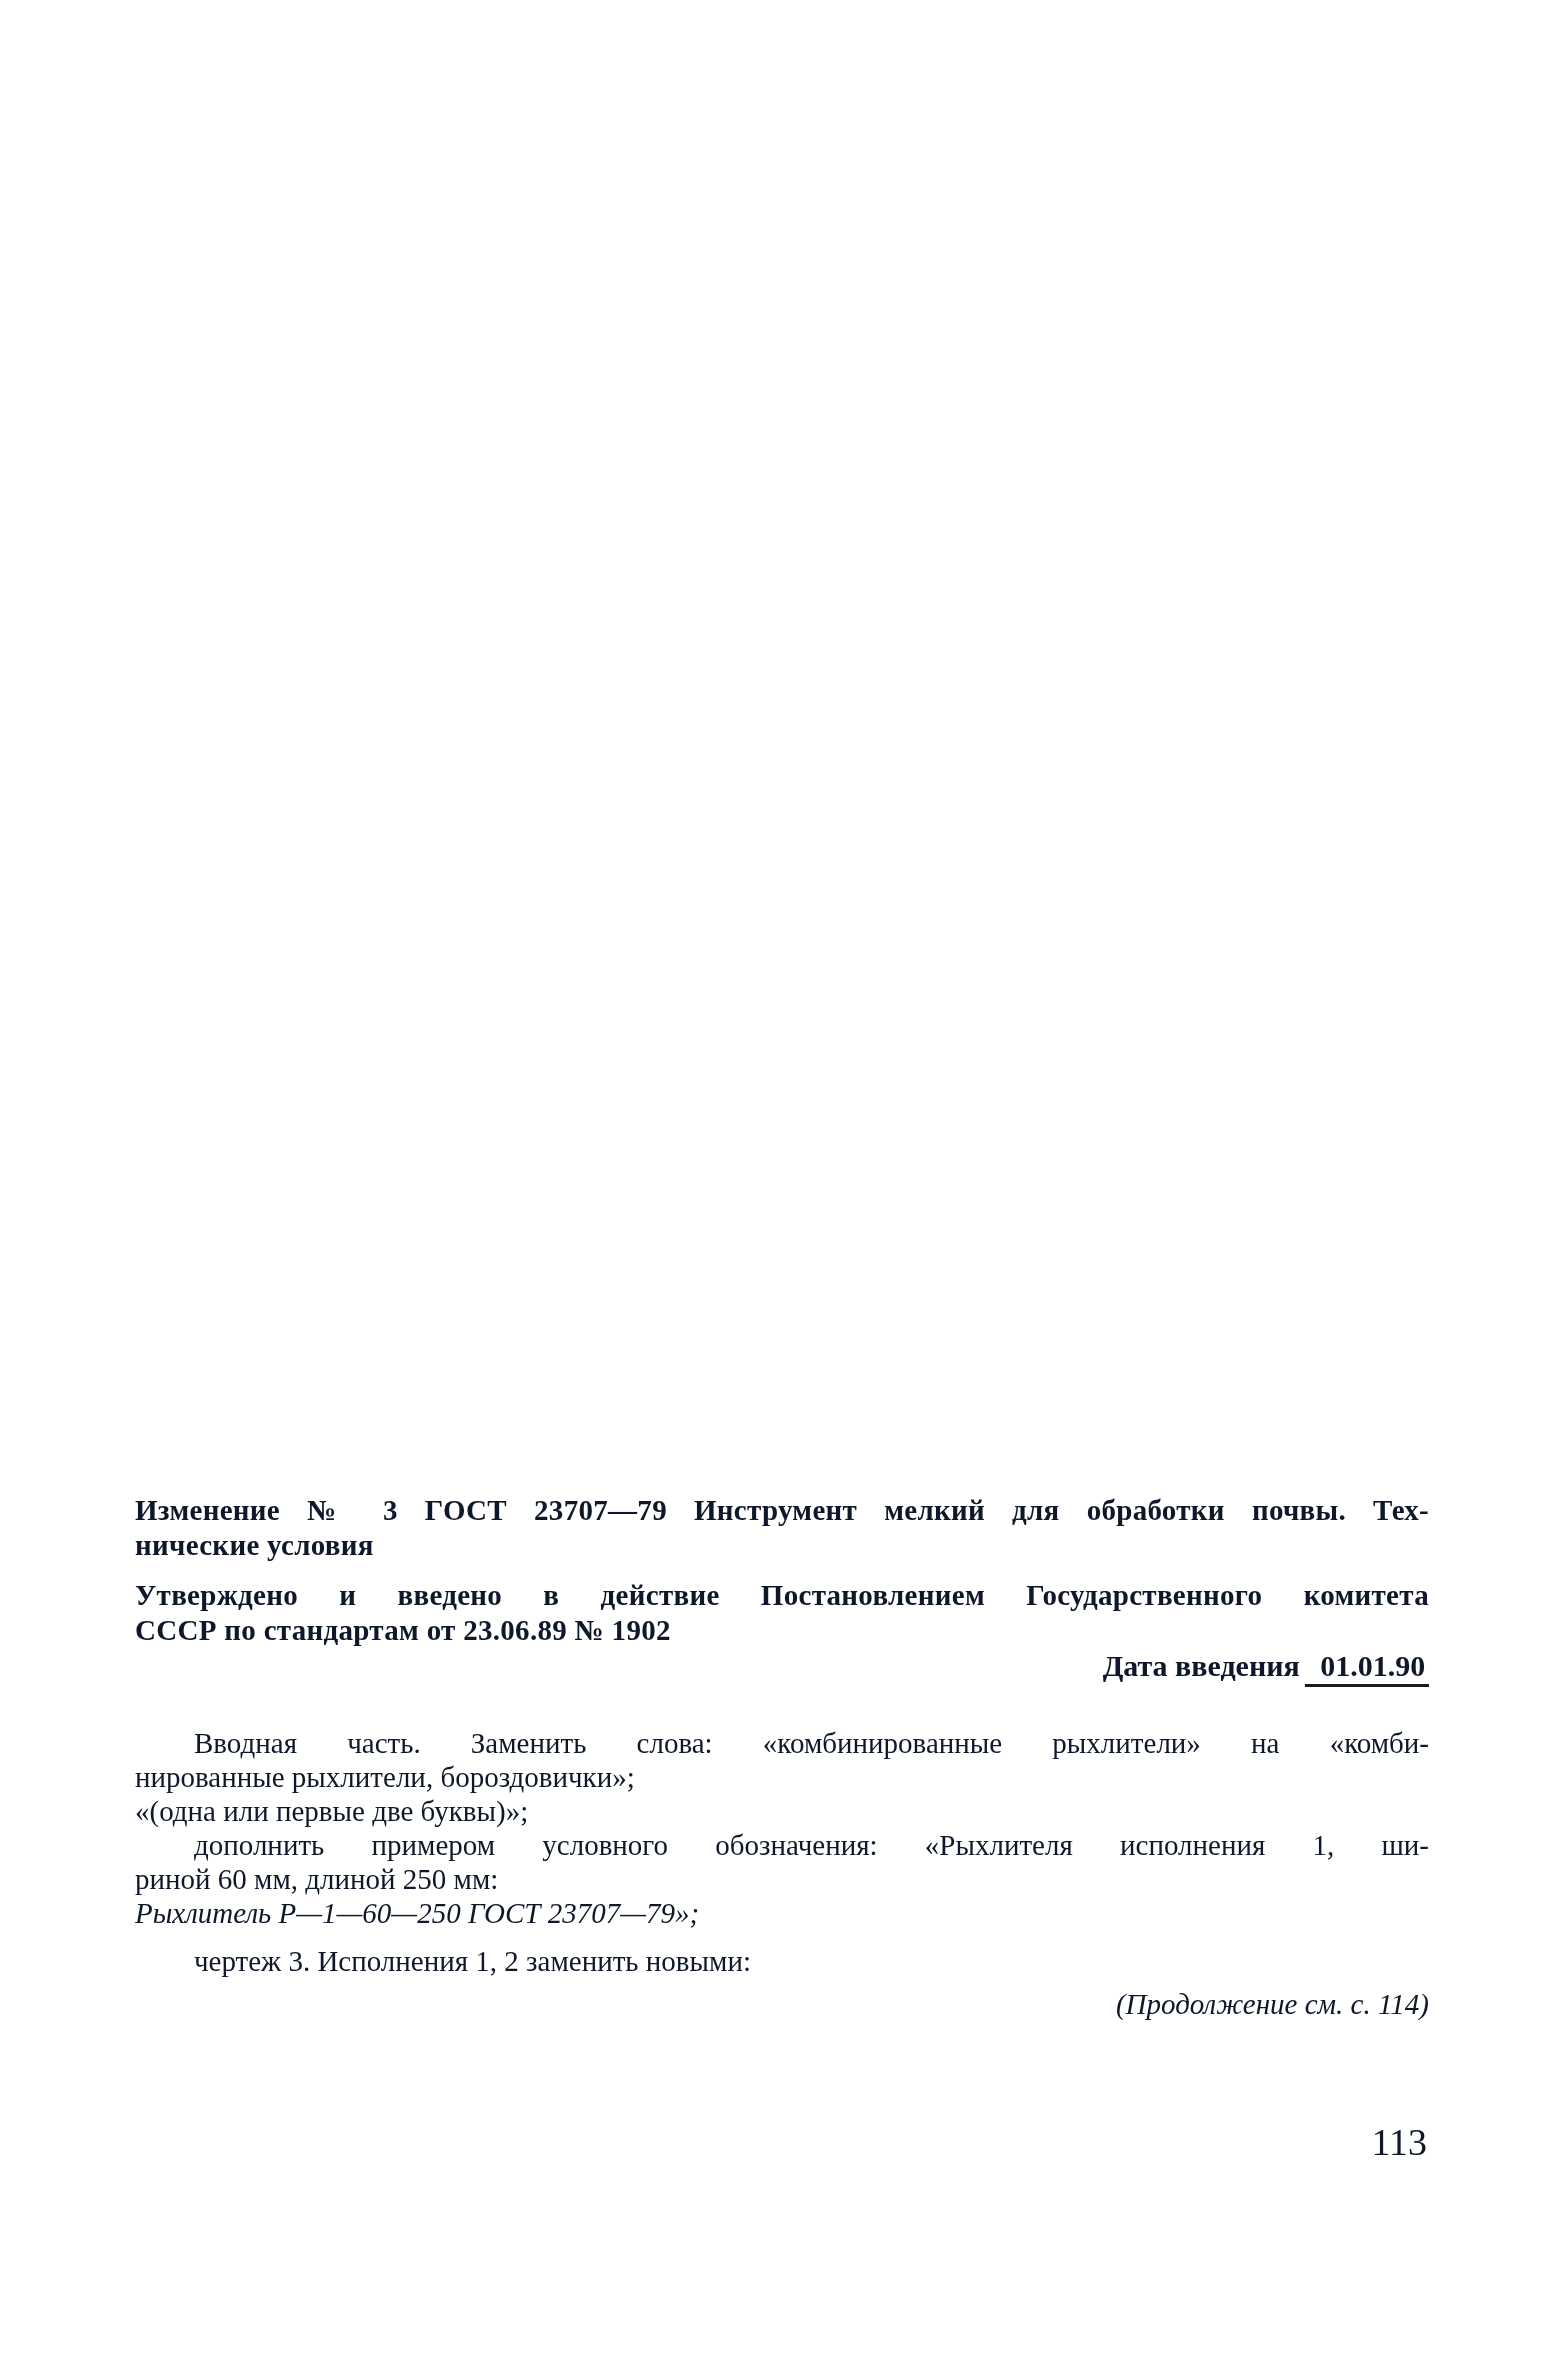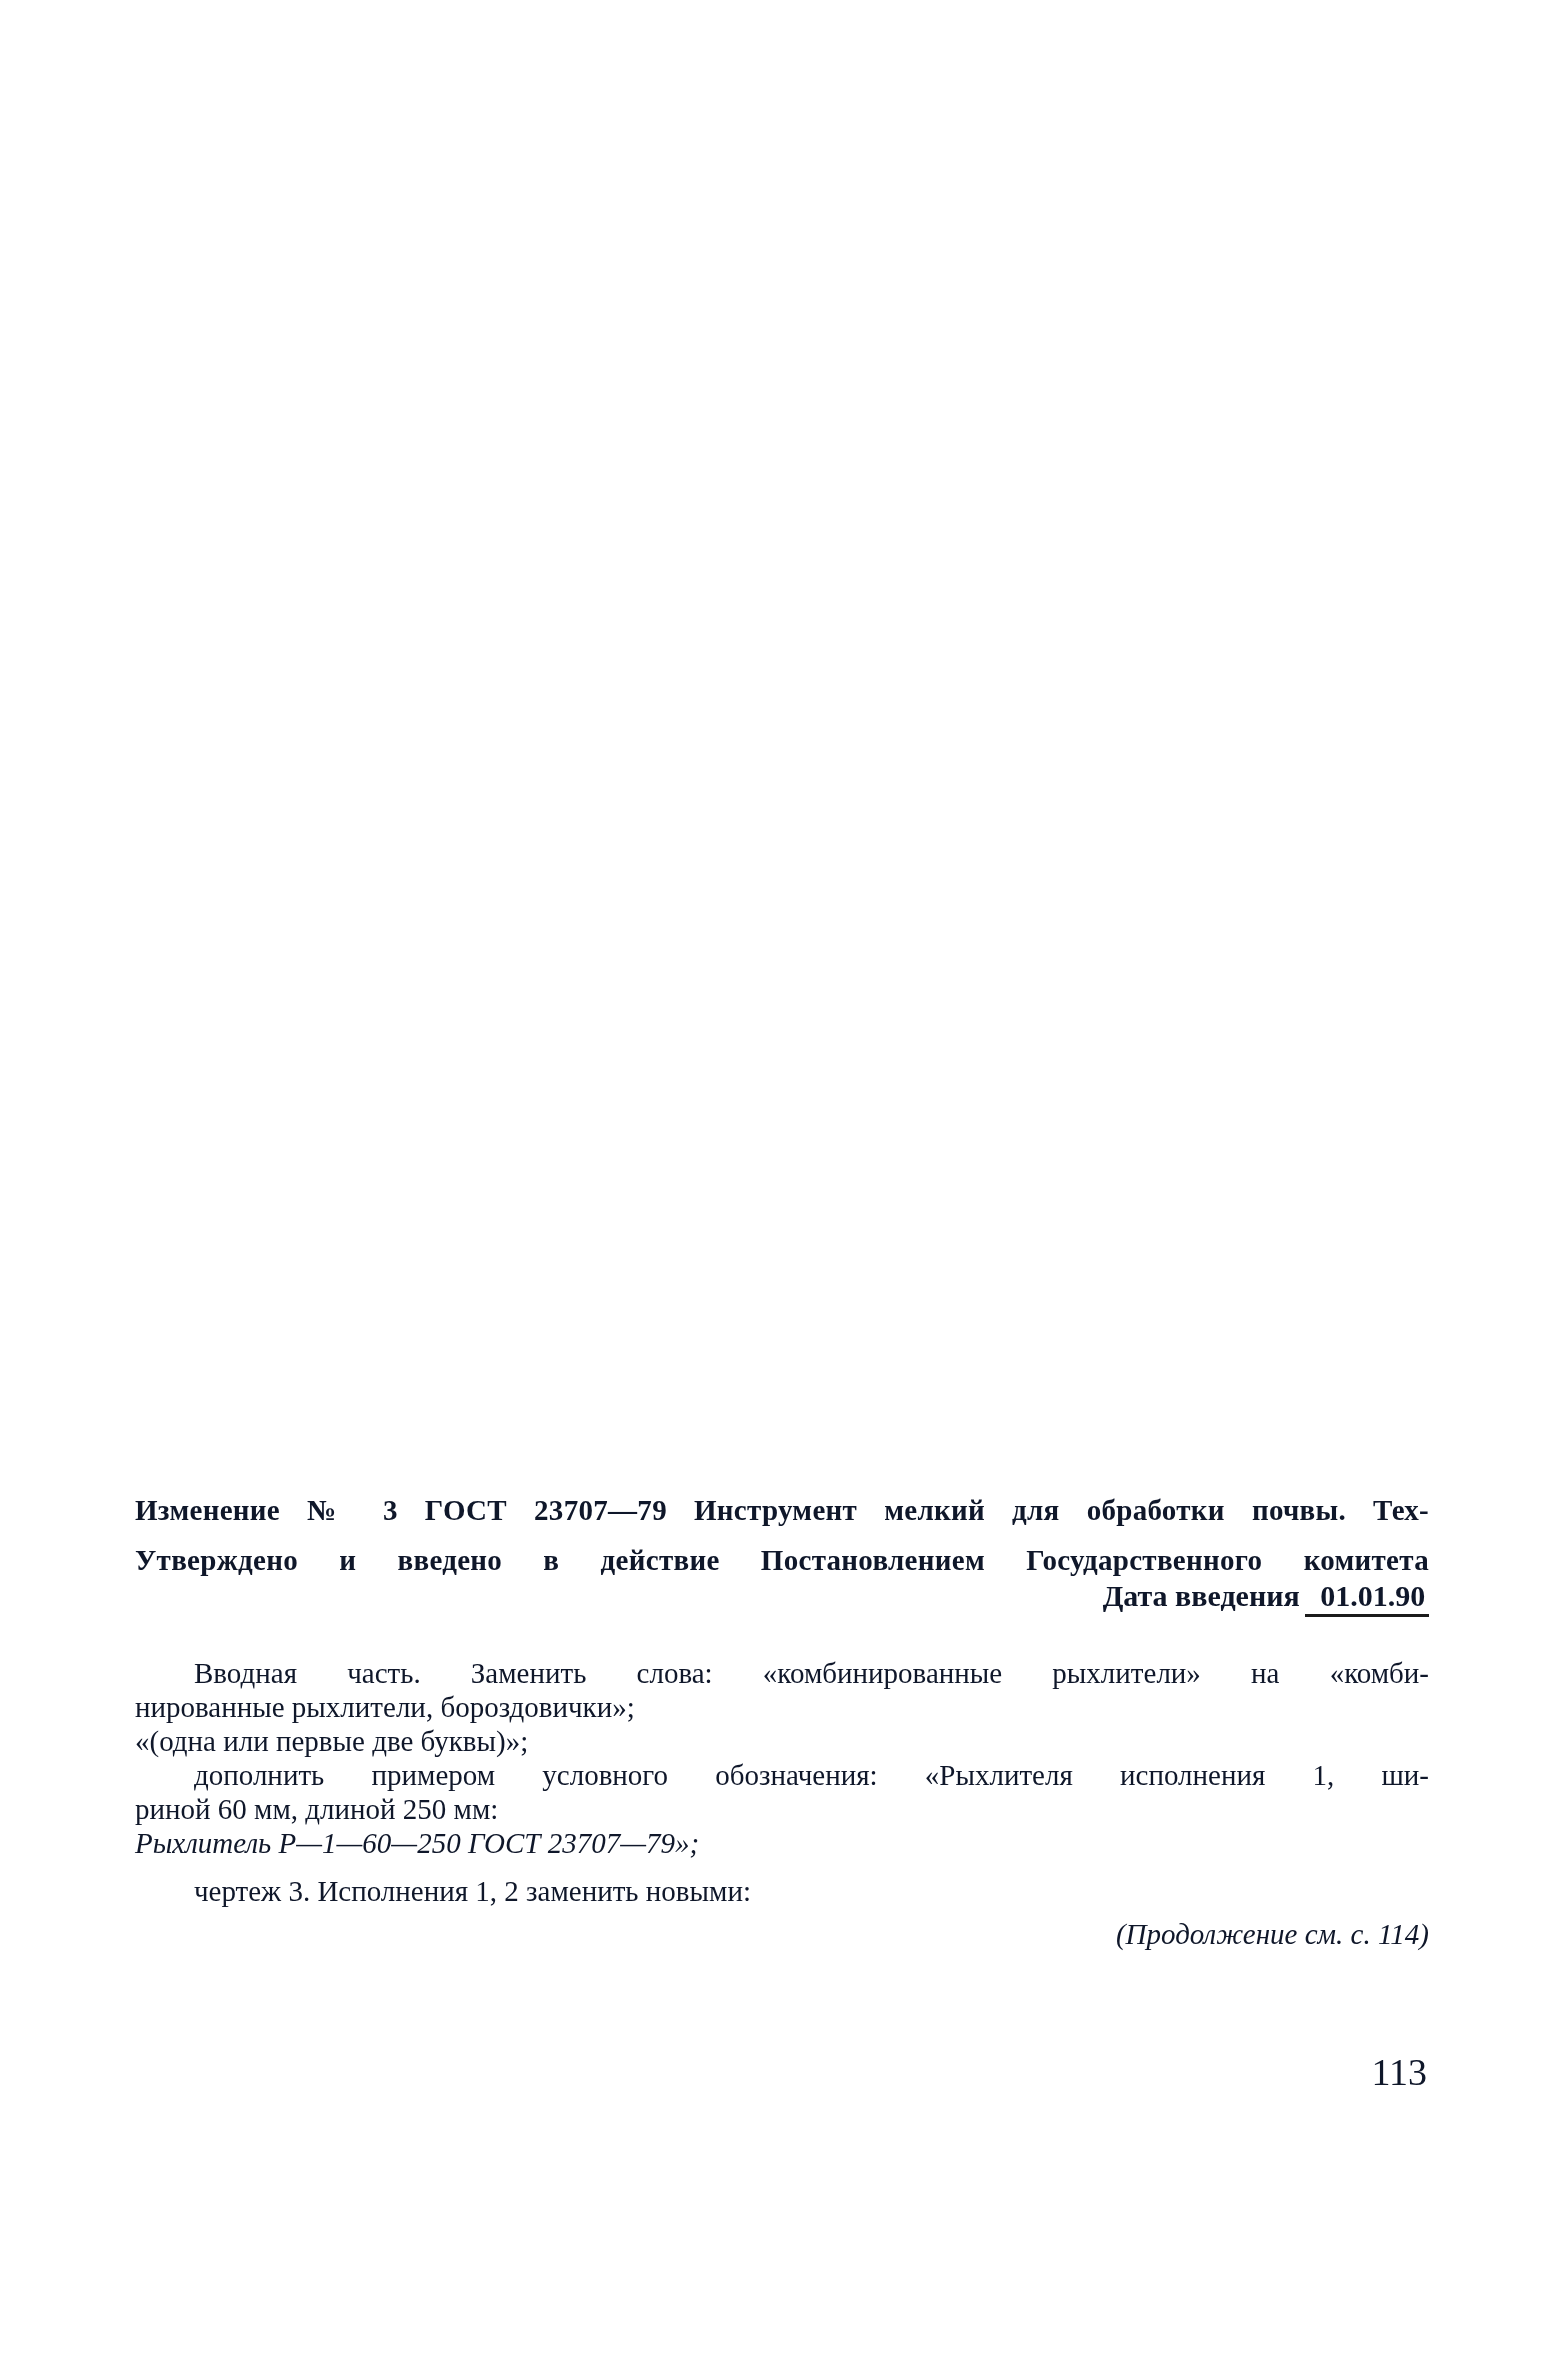--- a/index.html
+++ b/index.html
@@ -78,24 +78,26 @@
   }
 </style>
 </head>
 <body>
 
 <div class="page">
   <div class="content">
 
     <p class="hdr hdr-title">
       <span class="line full">Изменение № 3 ГОСТ 23707—79 Инструмент мелкий для обработки почвы. Тех-</span>
+      <span class="line">нические условия</span>
     </p>
 
     <p class="hdr hdr-approval">
       <span class="line full">Утверждено и введено в действие Постановлением Государственного комитета</span>
+      <span class="line">СССР по стандартам от 23.06.89 № 1902</span>
     </p>
 
     <p class="date-line"><span>Дата введения</span><span class="date-underlined">01.01.90</span></p>
 
     <div class="body-text">
 
       <p class="para">
         <span class="line full indent">Вводная часть. Заменить слова: «комбинированные рыхлители» на «комби-</span>
         <span class="line">нированные рыхлители, бороздовички»;</span>
       </p>

